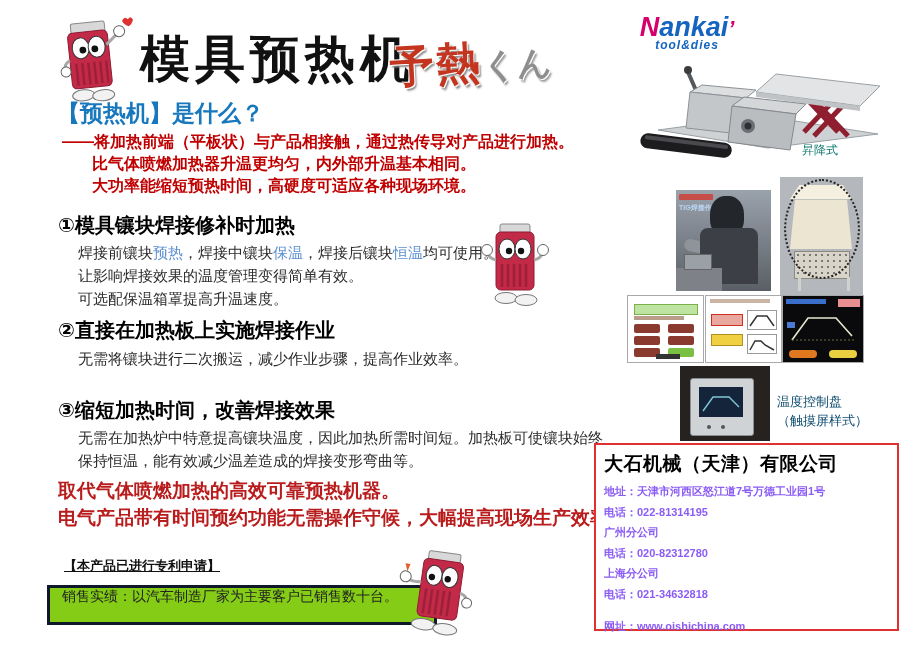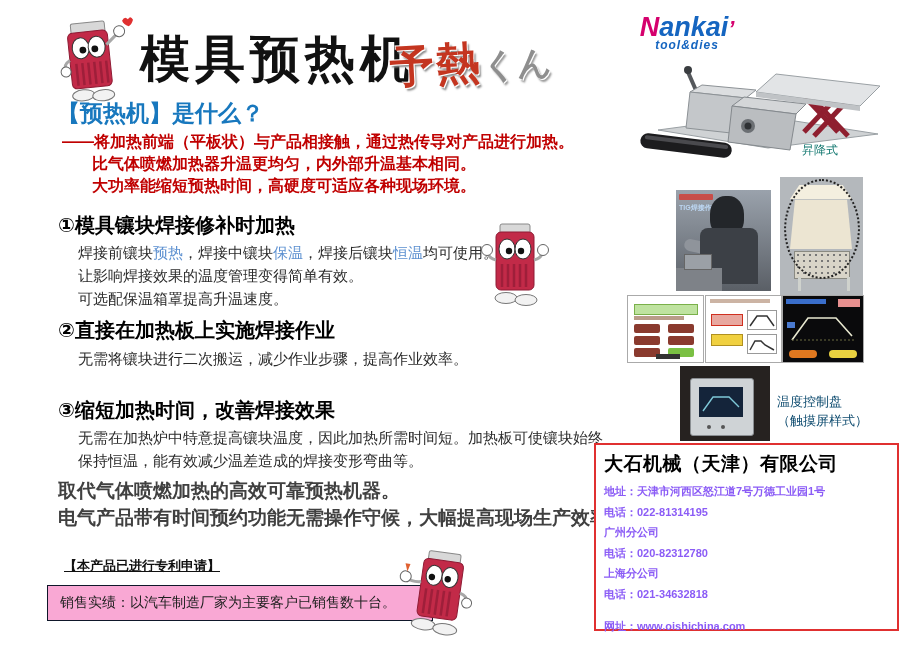--- a/index.html
+++ b/index.html
@@ -26,24 +26,24 @@
   
   .blue-heading{position:absolute;left:57px;top:98px;font-size:23px;font-weight:bold;color:#1878be;}
   .intro{position:absolute;left:62px;top:131px;font-size:16px;font-weight:bold;color:#c00000;line-height:22px;white-space:nowrap;}
   .intro .ind{padding-left:30px;display:block;}
 
   
   .sec-head{position:absolute;font-size:20px;font-weight:bold;color:#000;white-space:nowrap;}
   .sec-body{position:absolute;font-size:15px;color:#2b2b2b;line-height:23px;}
   .kw{color:#5b8fd0;}
 
-  .claims{position:absolute;left:58px;top:477px;font-size:19px;font-weight:bold;color:#404040;line-height:27px;white-space:nowrap;}
+  .claims{position:absolute;left:58px;top:477px;font-size:19px;font-weight:bold;color:#b91c1c;line-height:27px;white-space:nowrap;}
   .patent{position:absolute;left:64px;top:557px;font-size:13px;font-weight:bold;color:#111;text-decoration:underline;}
-  .salesbox{position:absolute;left:47px;top:585px;width:372px;height:34px;border:1px solid #0f172a;
-            display:flex;align-items:center;padding-left:12px;font-size:14px;color:#222;background:#f9a8d4;}
+  .salesbox{position:absolute;left:47px;top:585px;width:372px;height:34px;border:3px solid #0f172a;
+            display:flex;padding-left:12px;font-size:14px;color:#222;background:#84cc16;}
 
   
   .photo{position:absolute;overflow:hidden;}
   .machine-label{position:absolute;left:802px;top:142px;font-size:12px;color:#0f766e;}
 
   .welder{left:676px;top:190px;width:95px;height:101px;background:linear-gradient(#9aa2ac,#5a5f66);}
   .welder .head{position:absolute;left:34px;top:6px;width:34px;height:40px;background:#23262a;border-radius:45% 45% 40% 40%;}
   .welder .body{position:absolute;left:24px;top:38px;width:58px;height:56px;background:#3c4046;border-radius:8px 8px 0 0;}
   .welder .arm{position:absolute;left:8px;top:52px;width:40px;height:12px;background:#8f949b;border-radius:6px;transform:rotate(12deg);}
   .welder .bench{position:absolute;left:0;top:78px;width:46px;height:23px;background:#7e8288;}

